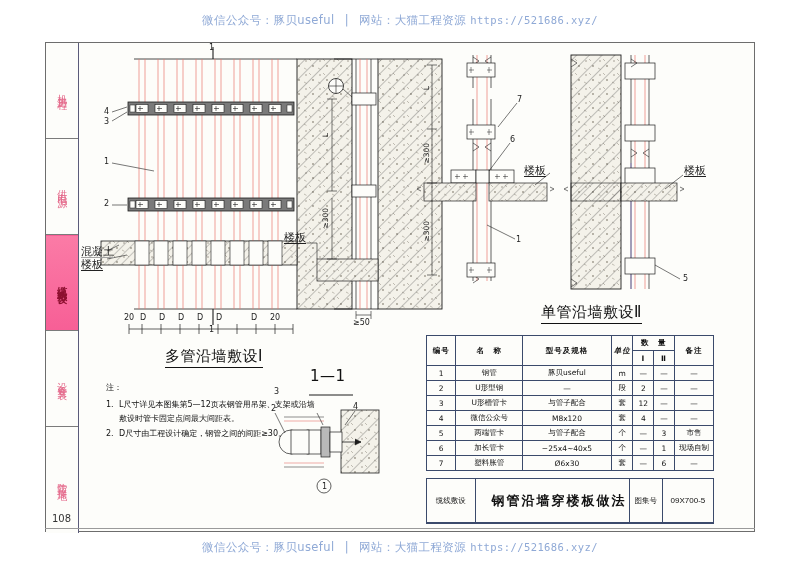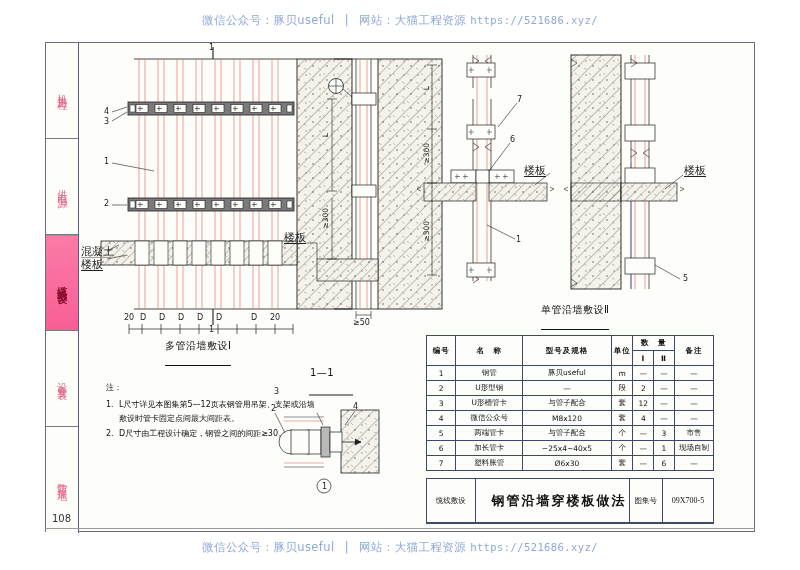--- a/index.html
+++ b/index.html
@@ -72,25 +72,25 @@
   .lbl {
     position: absolute;
     font-size: 11px;
     color: #222;
     white-space: nowrap;
     line-height: 1;
   }
   .lbl.num { font-family: "DejaVu Sans","Liberation Sans",sans-serif; font-size:8px; }
   .cap {
     position: absolute;
-    font-size: 10px;
+    font-size: 15px;
     color: #111;
     white-space: nowrap;
     border-bottom: 1px solid #111;
-    padding-bottom: 12px;
+    padding-bottom: 1px;
     letter-spacing: .5px;
   }
   .vtxt {
     position:absolute;
     writing-mode: vertical-rl;
     transform: rotate(180deg);
     font-size: 7.5px;
     color:#222; white-space:nowrap; line-height:1;
   }
 
@@ -122,21 +122,21 @@
     border: 1px solid #3b4a6b;
     text-align: center;
     padding: 1px 0;
     height: 15px;
     font-weight: normal;
   }
   .mtable th { font-weight: bold; letter-spacing: 1px; }
   .c-no    { width: 30px; }
   .c-name  { width: 68px; }
   .c-spec  { width: 90px; }
-  .c-unit  { width: 22px; }
+  .c-unit  { width: 22px; font-style: italic; }
   .c-q     { width: 21px; }
   .c-rem   { width: 40px; }
 
   
   .titleblk {
     position: absolute;
     left: 380px; top: 435px;
     width: 288px; height: 46px;
     border: 1px solid #3b4a6b;
     display: flex;
@@ -149,21 +149,21 @@
     border-right: 1px solid #3b4a6b;
     display:flex; align-items:center; justify-content:center;
     font-size: 7.5px; color:#111;
     padding: 0 2px;
     white-space: nowrap;
   }
   .tb-cell:last-child { border-right: none; }
   .tb-chapter { width: 56px; }
   .tb-title   { flex:1; font-size: 13px; font-weight: bold; letter-spacing: 2px; margin-left: 14px; }
   .tb-key     { width: 38px; font-size: 7.5px; }
-  .tb-val     { width: 58px; font-family:Liberation Serif, serif; font-size:8px;}
+  .tb-val     { width: 58px; font-family:Liberation Sans, sans-serif; font-size:8px;}
   .tb-lab     { width: 22px; font-size: 7px; }
   .tb-sig     { width: 36px; font-size: 7px; }
   .tb-hand    { width: 42px; font-family:"DejaVu Serif","Liberation Serif",serif; font-style: italic; font-size: 11px; color:#15181d; }
   .tb-pgk     { width: 38px; }
   .tb-pgv     { width: 58px; font-family:"DejaVu Sans","Liberation Sans",sans-serif; font-size:8px;}
 
   
   .pageno {
     position: absolute;
     left: 52px; top: 513px;
@@ -474,21 +474,21 @@
 
     <div class="lbl num" style="left:45px;  top:271px;">20</div>
     <div class="lbl num" style="left:61px;  top:271px;">D</div>
     <div class="lbl num" style="left:80px;  top:271px;">D</div>
     <div class="lbl num" style="left:99px;  top:271px;">D</div>
     <div class="lbl num" style="left:118px; top:271px;">D</div>
     <div class="lbl num" style="left:137px; top:271px;">D</div>
     <div class="lbl num" style="left:172px; top:271px;">D</div>
     <div class="lbl num" style="left:191px; top:271px;">20</div>
 
-    <div class="cap" style="left:86px; top:296px;text-align:center;">多管沿墙敷设Ⅰ</div>
+    <div class="cap" style="left:86px; top:304px;text-align:center;">多管沿墙敷设Ⅰ</div>
 
     <div class="vtxt" style="left:243px; top:90px;">L</div>
     <div class="vtxt" style="left:243px; top:165px;">≥300</div>
     <div class="lbl" style="left:205px; top:189px; border-bottom:1px solid #222;">楼板</div>
     <div class="lbl num" style="left:274px; top:276px;">≥50</div>
 
     <div class="vtxt" style="left:344px; top:43px;">L</div>
     <div class="vtxt" style="left:344px; top:100px;">≥300</div>
     <div class="vtxt" style="left:344px; top:178px;">≥300</div>
     <div class="lbl num" style="left:438px; top:53px;">7</div>

